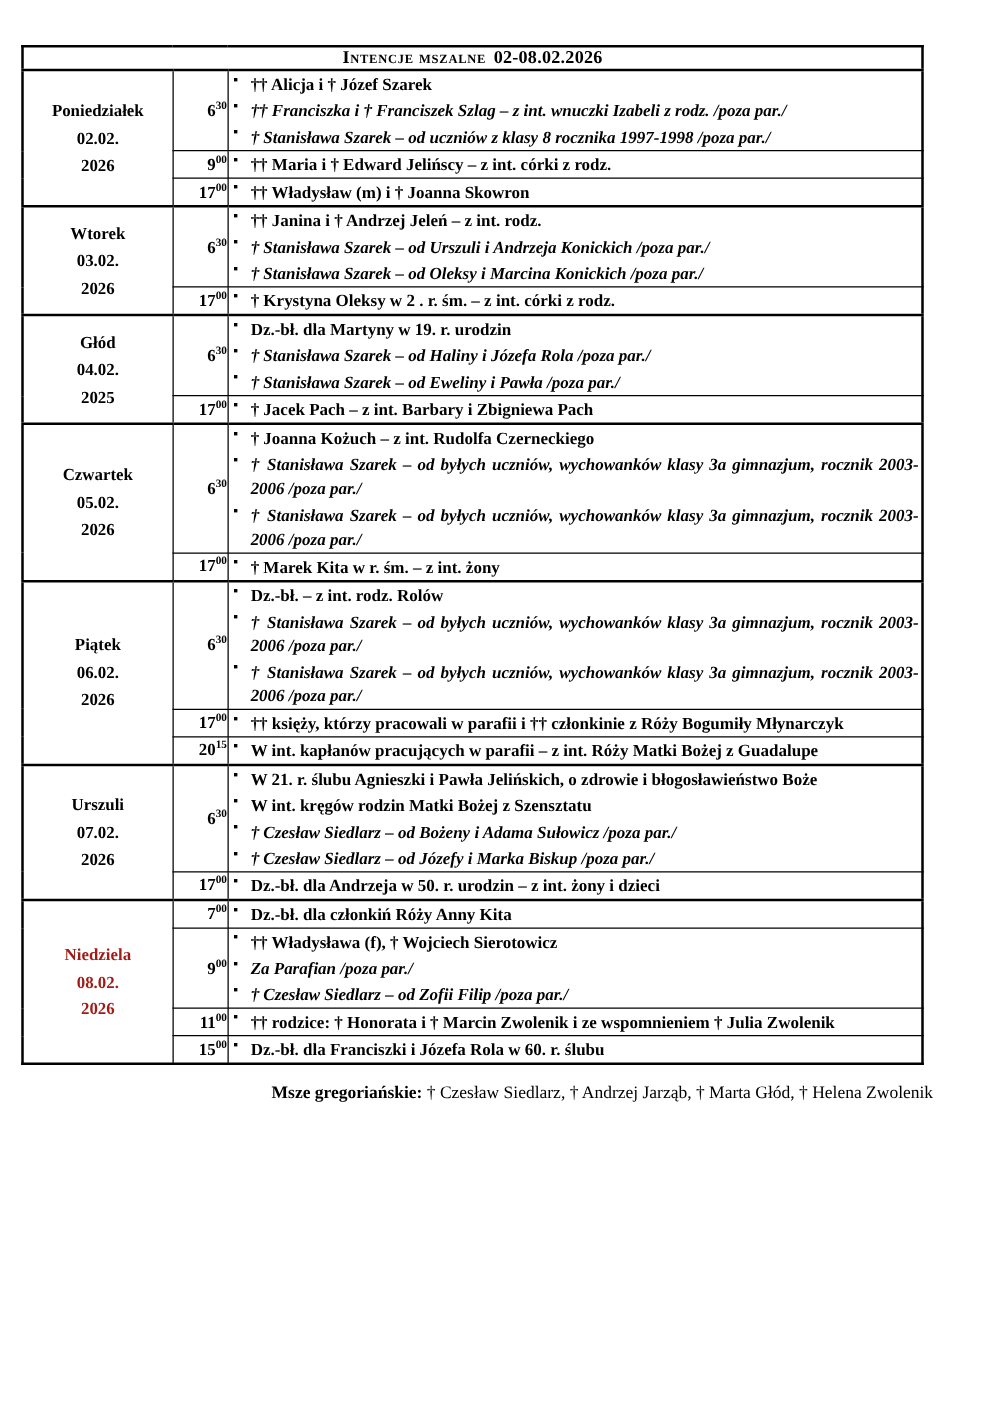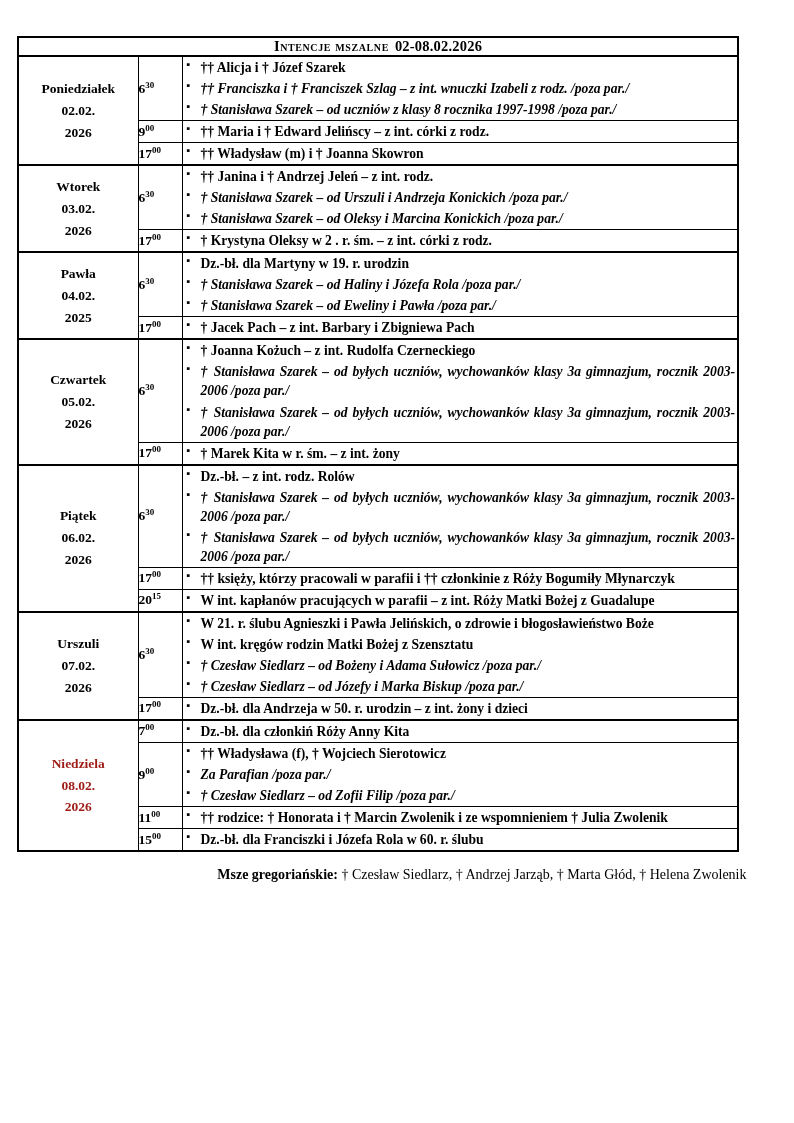--- a/index.html
+++ b/index.html
@@ -55,21 +55,21 @@
     font-weight: bold;
     font-size: 13.5px;
     line-height: 1.62;
     border-right: 1px solid #808080;
     border-left: none;
     padding: 2px 4px;
   }
   .day-cell .dline { display: block; white-space: nowrap; }
 
   .time-cell {
-    text-align: left;
+    text-align: right;
     font-weight: bold;
     font-size: 13.5px;
     border-left: 1px solid #808080;
     border-right: 1px solid #808080;
     border-top: 1px solid #b0b0b0;
     border-bottom: 1px solid #b0b0b0;
     white-space: nowrap;
     padding: 1px 2px;
   }
   .time-cell sup {
@@ -196,21 +196,21 @@
         <tr>
           <td class="time-cell"><span>17</span><sup>00</sup></td>
           <td class="txt-cell">
             <ul class="ints">
               <li>† Krystyna Oleksy w 2 . r. śm. – z int. córki z rodz.</li>
             </ul>
           </td>
         </tr>
         <tr class="day-start">
           <td class="day-cell" rowspan="2">
-            <span class="dline">Pawła</span>
+            <span class="dline">Głód</span>
             <span class="dline">04.02.</span>
             <span class="dline">2025</span>
           </td>
           <td class="time-cell"><span>6</span><sup>30</sup></td>
           <td class="txt-cell">
             <ul class="ints">
               <li>Dz.-bł. dla Martyny w 19. r. urodzin</li>
               <li class="ital">† Stanisława Szarek – od Haliny i Józefa Rola /poza par./</li>
               <li class="ital">† Stanisława Szarek – od Eweliny i Pawła /poza par./</li>
             </ul>

